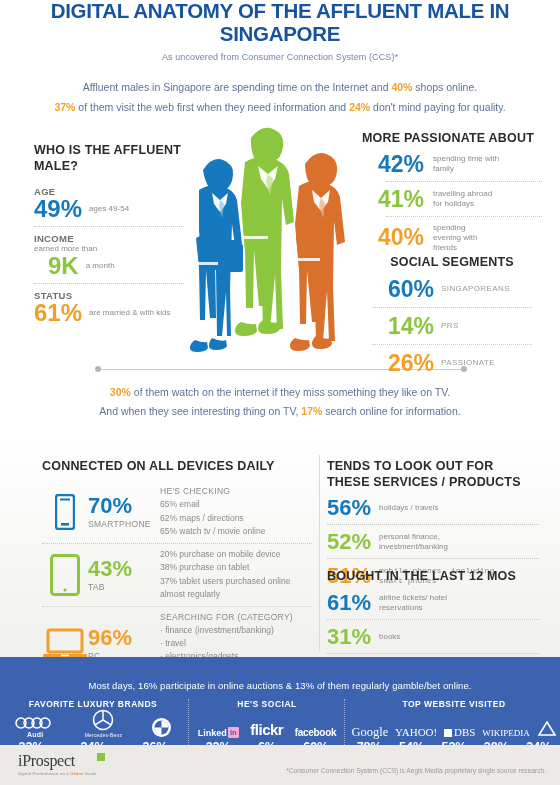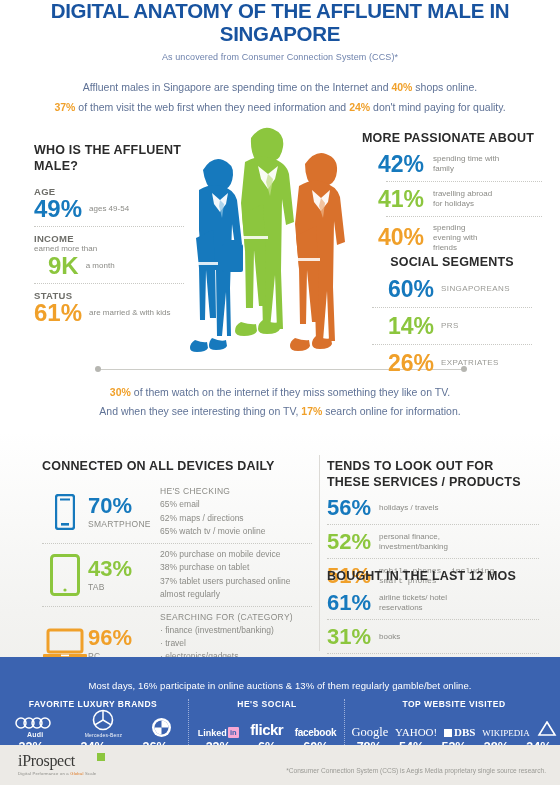--- a/index.html
+++ b/index.html
@@ -240,21 +240,21 @@
       <div class="lbl">SINGAPOREANS</div>
     </div>
     <div class="dots" style="margin:6px 10px;"></div>
     <div class="stat">
       <div class="num green">14%</div>
       <div class="lbl">PRS</div>
     </div>
     <div class="dots" style="margin:6px 10px;"></div>
     <div class="stat">
       <div class="num orange">26%</div>
-      <div class="lbl">EXPATRIATES</div>
+      <div class="lbl">PASSIONATE</div>
     </div>
   </div>
 
   <div class="midband">
     <div>
       <b>30%</b><span> of them watch on the internet if they miss something they like on TV.</span>
     </div>
     <div>
       <span>And when they see interesting thing on TV, </span><b>17%</b><span> search online for information.</span>
     </div>
@@ -437,21 +437,21 @@
         <div class="logos">
           <div class="logo">
             <span class="wtxt">Google</span>
           </div>
           <div class="logo">
             <span class="wtxt" style="font-size:11px;">YAHOO!</span>
           </div>
           <div class="logo">
             <div style="display:flex;align-items:center;">
               <span style="display:inline-block;width:8px;height:8px;background:#ffffff;margin-right:2px;"></span>
-              <span class="wtxt" style="font-size:11px;font-weight:bold;">DBS</span>
+              <span class="wtxt" style="font-size:11px;font-weight:normal;">DBS</span>
             </div>
           </div>
           <div class="logo">
             <span class="wtxt" style="font-size:9px;">WIKIPEDIA</span>
           </div>
           <div class="logo">
             <svg width="20" height="16" viewBox="0 0 20 16">
               <path d="M10 1 L18 14 H2 Z" fill="none" stroke="#ffffff" stroke-width="1.6"></path>
             </svg>
             <div class="cap" style="font-size:3px;"></div>

